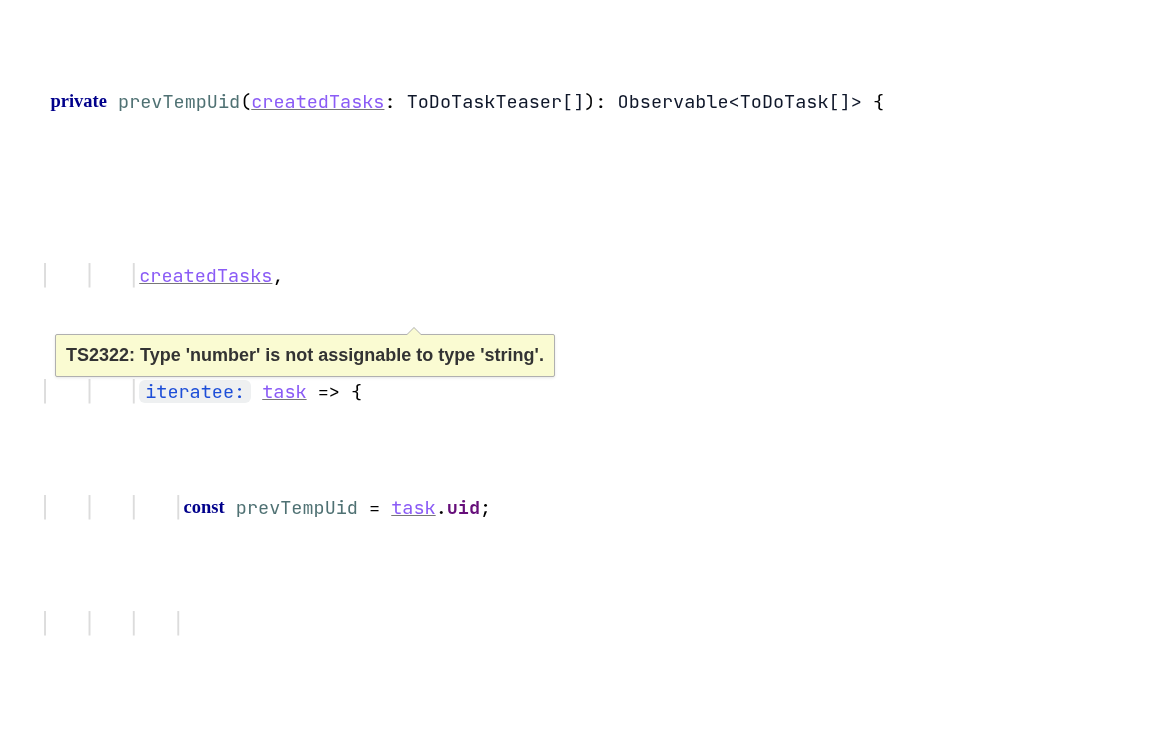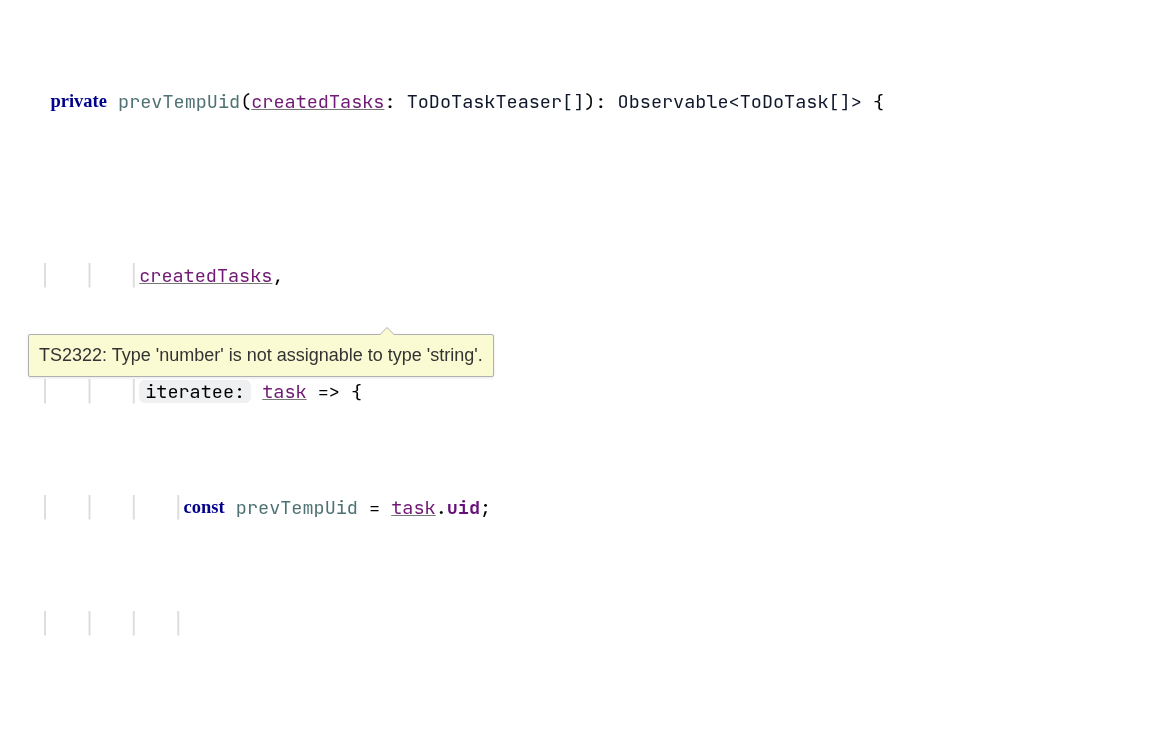--- a/index.html
+++ b/index.html
@@ -25,29 +25,29 @@
   .line > span {
     vertical-align: top;
   }
   .gut {
     display: inline-block;
     color: #dcdcdc;
     user-select: none;
   }
   .kw   { color: #00008b; font-weight: 700; font-family: Liberation Serif, serif; }     
   .fn   { color: #4f7173; }                        
-  .id   { color: #701a75; }                        
+  .id   { color: #8b5cf6; }                        
   .type { color: #0f172a; }
   .plain{ color: #000000; }
   .purple{ color: #660e7a; font-weight: 700; text-align: right; }
   .under { text-decoration: underline; text-decoration-color: #777; }
   .tag {
     display: inline-block;
     background: #eef0f1;
-    color: #000000;
+    color: #1d4ed8;
     border-radius: 6px;
     padding: 0 6px 0 6px;
     font-style: normal;
     height: 23px;
     line-height: 23px;
     margin-top: 3px;
     vertical-align: top;
   }
   .tooltip {
     position: absolute;
@@ -153,17 +153,17 @@
 
 
 
 
 
 
 
 
 
 
-<div class="tooltip" style="left:28px; top:334px;">
+<div class="tooltip" style="left:55px; top:334px;font-weight:bold;">
   <span>TS2322: Type 'number' is not assignable to type 'string'.</span>
 </div>
 
 </div>
 
 </body></html>

